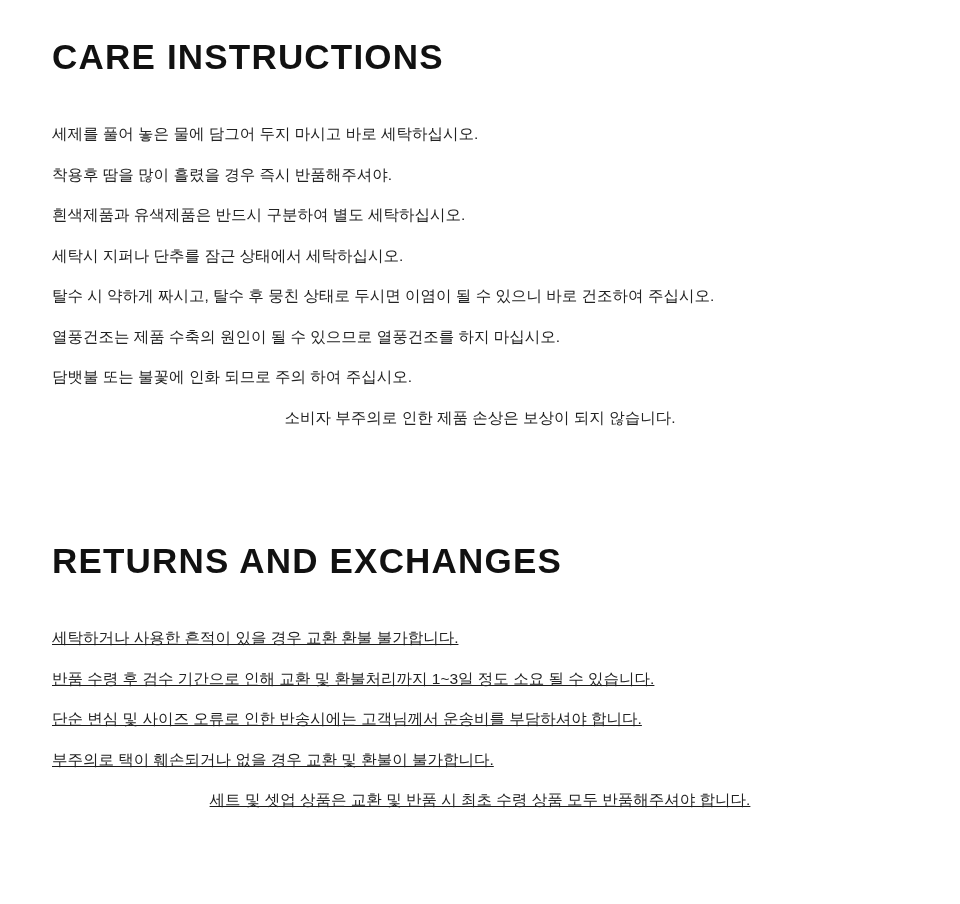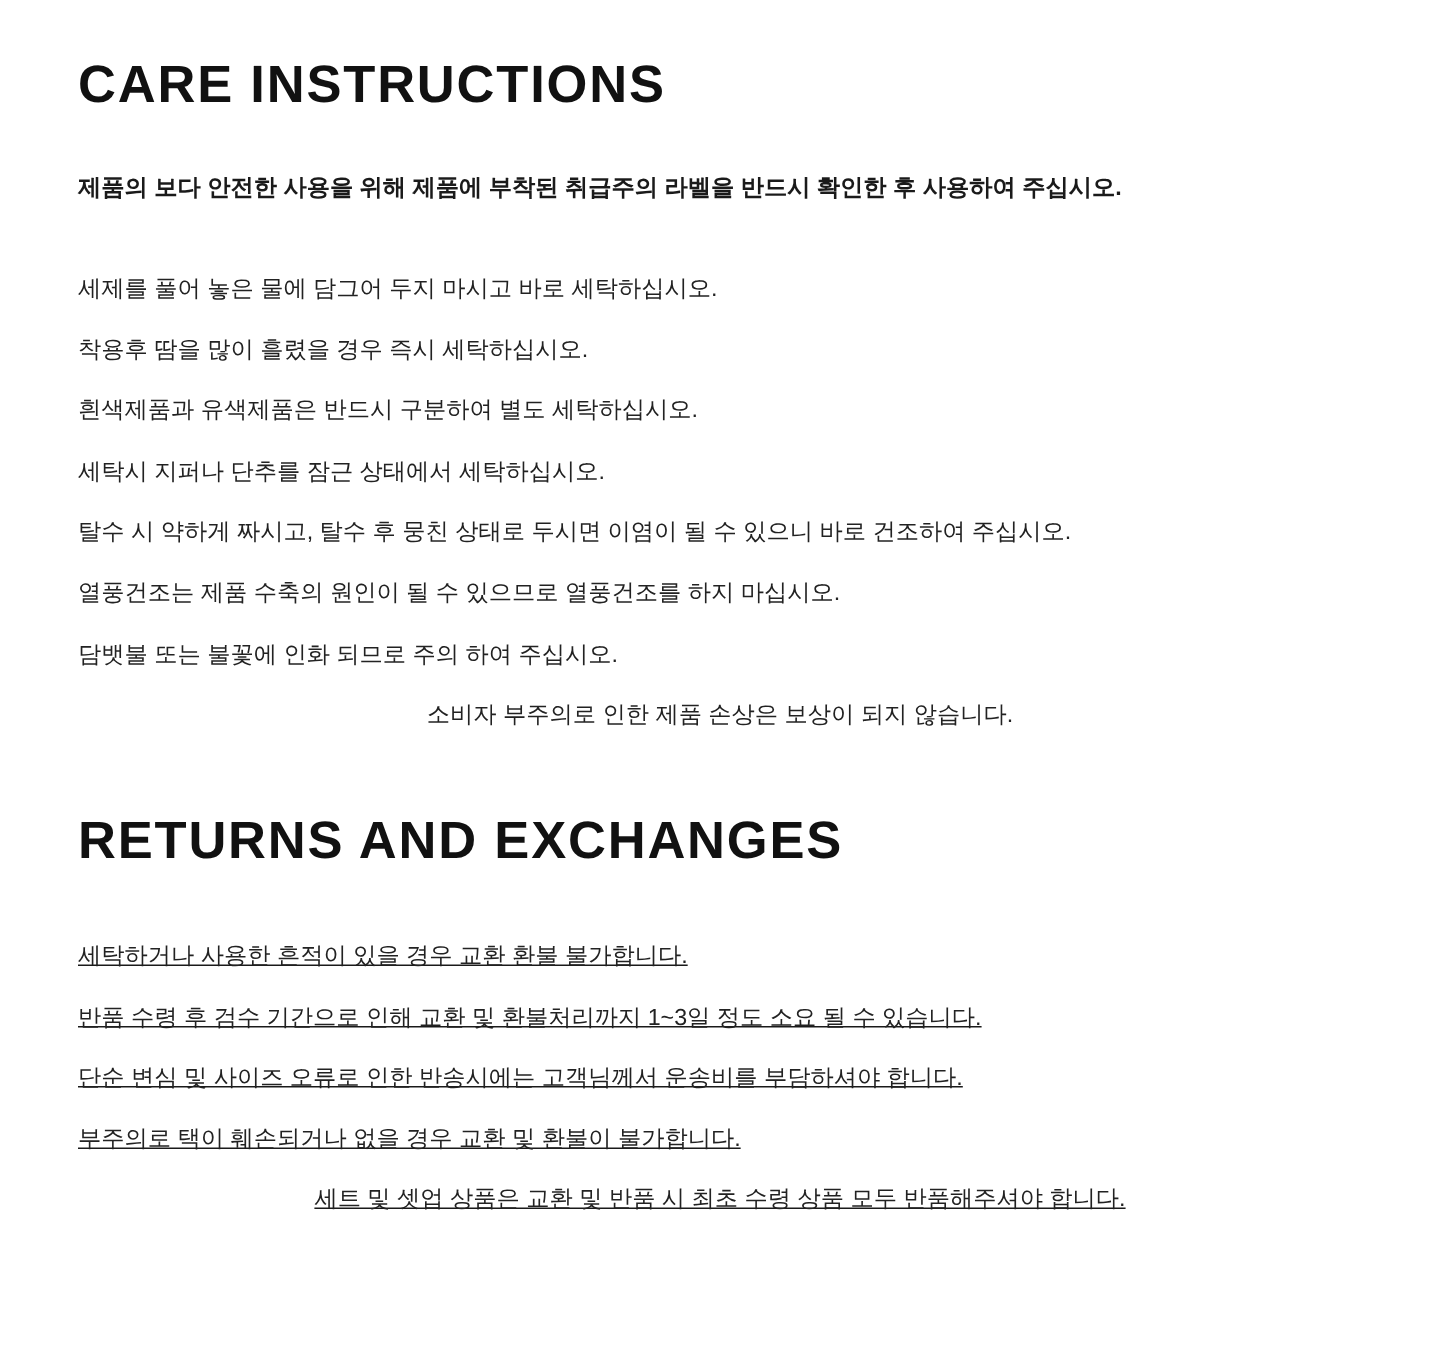--- a/index.html
+++ b/index.html
@@ -60,24 +60,23 @@
   }
   ul.lines li:last-child { margin-bottom: 0; text-align: center; }
 </style>
 </head>
 <body>
 
 <div class="page">
 
   <section class="section section-care">
     <h1 class="section-title">CARE INSTRUCTIONS</h1>
-    <p class="lead">제품의 보다 안전한 사용을 위해 제품에 부착된 취급주의 라벨을 반드시 확인한 후 사용하여 주십시오.</p>
     <ul class="lines">
       <li>세제를 풀어 놓은 물에 담그어 두지 마시고 바로 세탁하십시오.</li>
-      <li>착용후 땀을 많이 흘렸을 경우 즉시 세탁하십시오.</li>
+      <li>착용후 땀을 많이 흘렸을 경우 즉시 반품해주셔야.</li>
       <li>흰색제품과 유색제품은 반드시 구분하여 별도 세탁하십시오.</li>
       <li>세탁시 지퍼나 단추를 잠근 상태에서 세탁하십시오.</li>
       <li>탈수 시 약하게 짜시고, 탈수 후 뭉친 상태로 두시면 이염이 될 수 있으니 바로 건조하여 주십시오.</li>
       <li>열풍건조는 제품 수축의 원인이 될 수 있으므로 열풍건조를 하지 마십시오.</li>
       <li>담뱃불 또는 불꽃에 인화 되므로 주의 하여 주십시오.</li>
       <li>소비자 부주의로 인한 제품 손상은 보상이 되지 않습니다.</li>
     </ul>
   </section>
 
   <section class="section section-returns">

